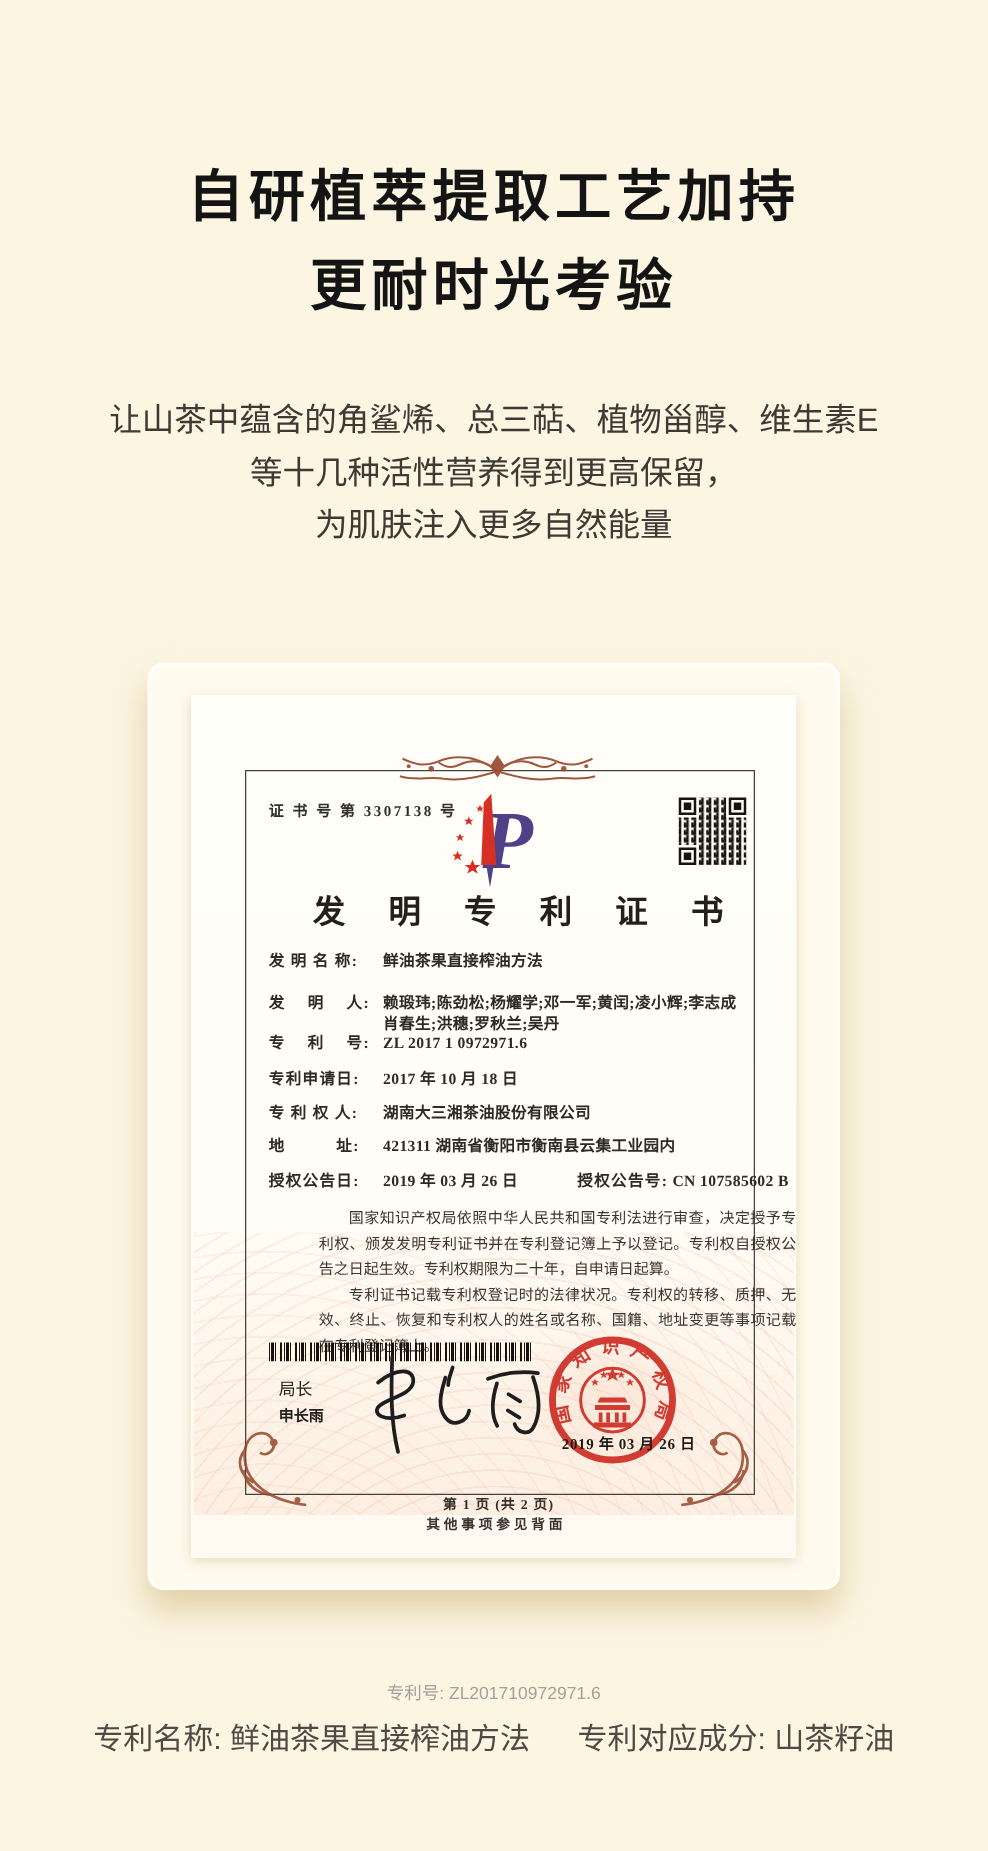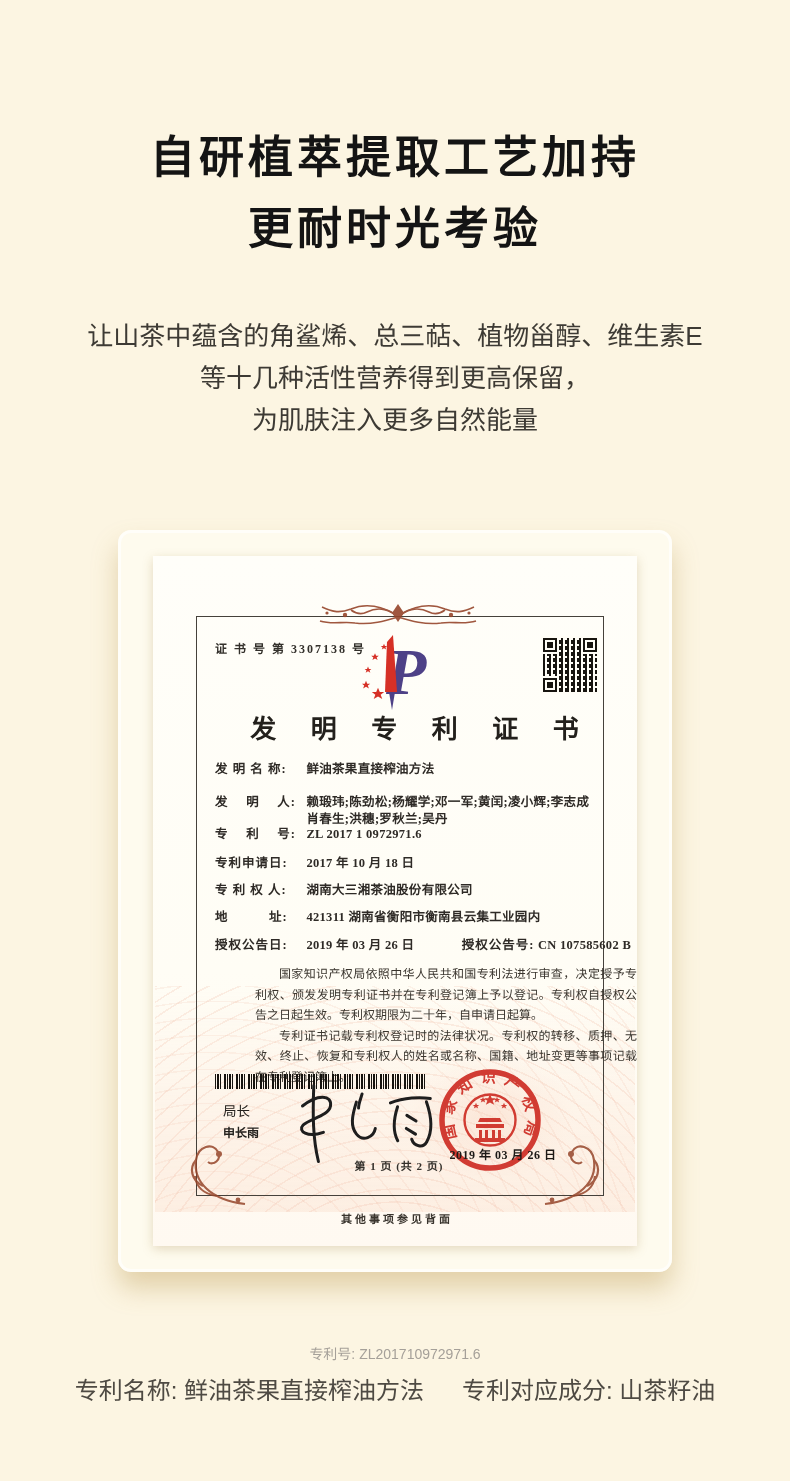--- a/index.html
+++ b/index.html
@@ -77,21 +77,21 @@
     background:repeating-linear-gradient(90deg,#16130f 0 1px,transparent 1px 2px,#16130f 2px 4px,transparent 4px 5px,#16130f 5px 6px,transparent 6px 9px,#16130f 9px 11px,transparent 11px 12px);
   }
   .chief-t{position:absolute;left:70px;top:544px;font-size:13.5px;font-weight:400;color:#24211d;font-family:"Liberation Sans",sans-serif}
   .chief-n{position:absolute;left:70px;top:567px;font-size:12px;font-weight:700;color:#24211d;font-family:Liberation Serif, serif}
   .sig{position:absolute;left:126px;top:516px;width:164px;height:96px;transform:rotate(-2deg)}
   .seal{position:absolute;left:283px;top:510px;width:108px;height:108px}
   .seal-date{
     position:absolute;left:294px;top:589px;width:112px;text-align:center;
     font-size:12px;font-weight:700;color:#1d1a17;letter-spacing:.5px;z-index:3;white-space:nowrap;
   }
-  .page-ind{position:absolute;left:43px;top:601px;width:406px;text-align:center;font-size:11px;font-weight:600;color:#33302b;letter-spacing:1px}
+  .page-ind{position:absolute;left:43px;top:638px;width:406px;text-align:center;font-size:11px;font-weight:600;color:#33302b;letter-spacing:1px}
   .back-note{position:absolute;left:0;top:654px;width:488px;text-align:center;font-size:11px;font-weight:600;color:#3a352e;letter-spacing:3px}
   
   .foot1{position:absolute;top:1343px;left:0;width:790px;text-align:center;font-size:14px;color:var(--muted_caption)}
   .foot2{position:absolute;top:1371px;left:0;width:790px;display:flex;justify-content:center;gap:38px;font-size:24px;color:var(--caption_dark)}
 </style>
 </head>
 <body>
 
 <div class="page-title">
   <div>自研植萃提取工艺加持</div>

